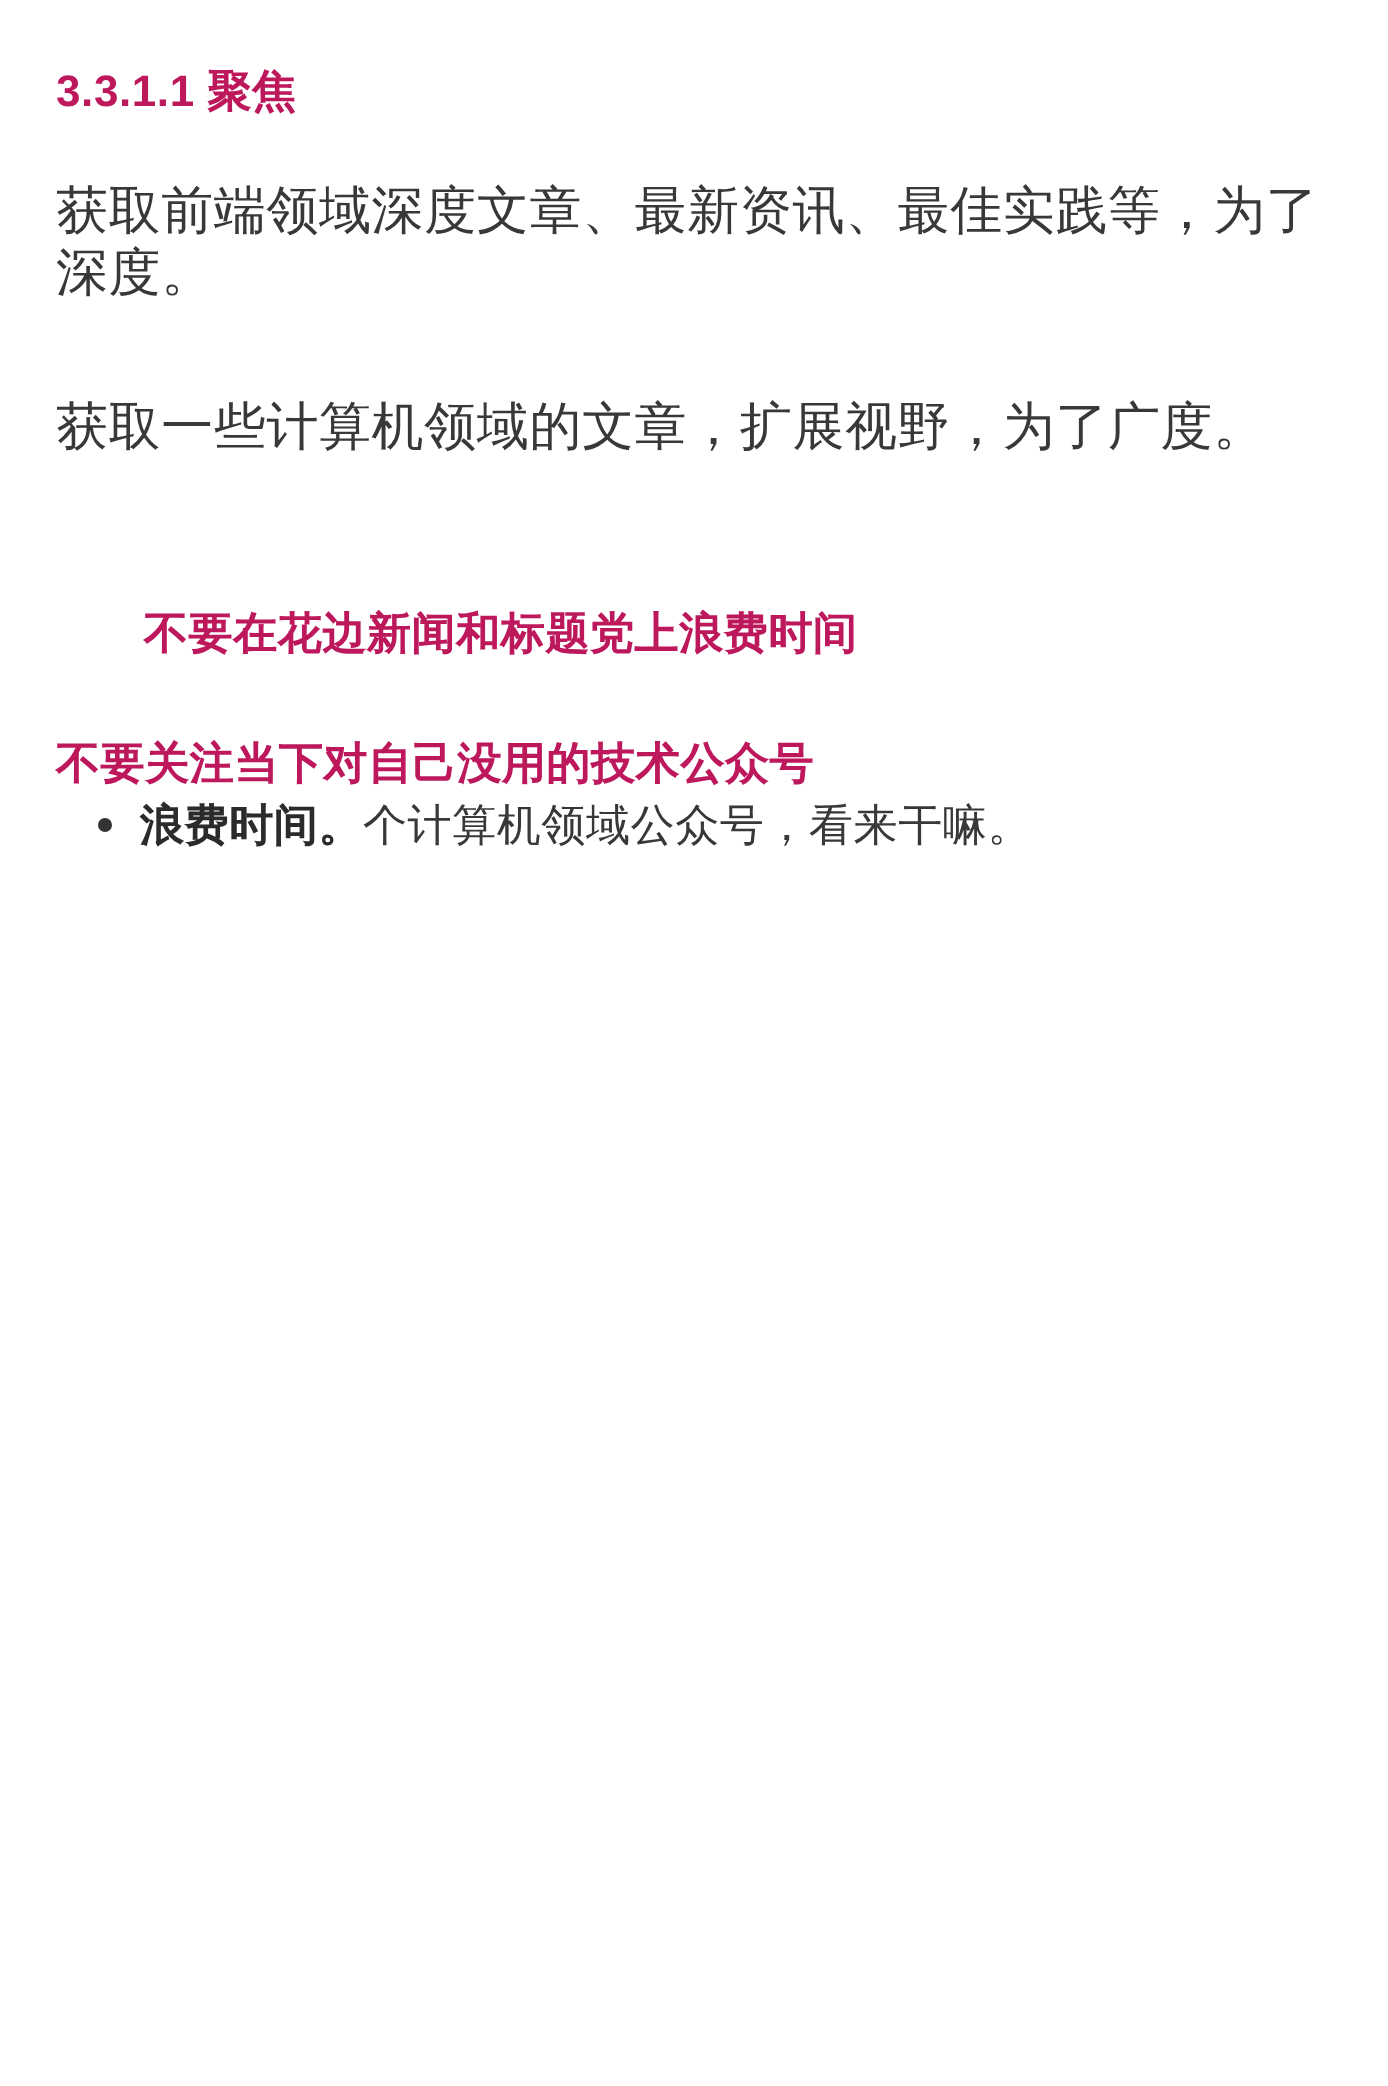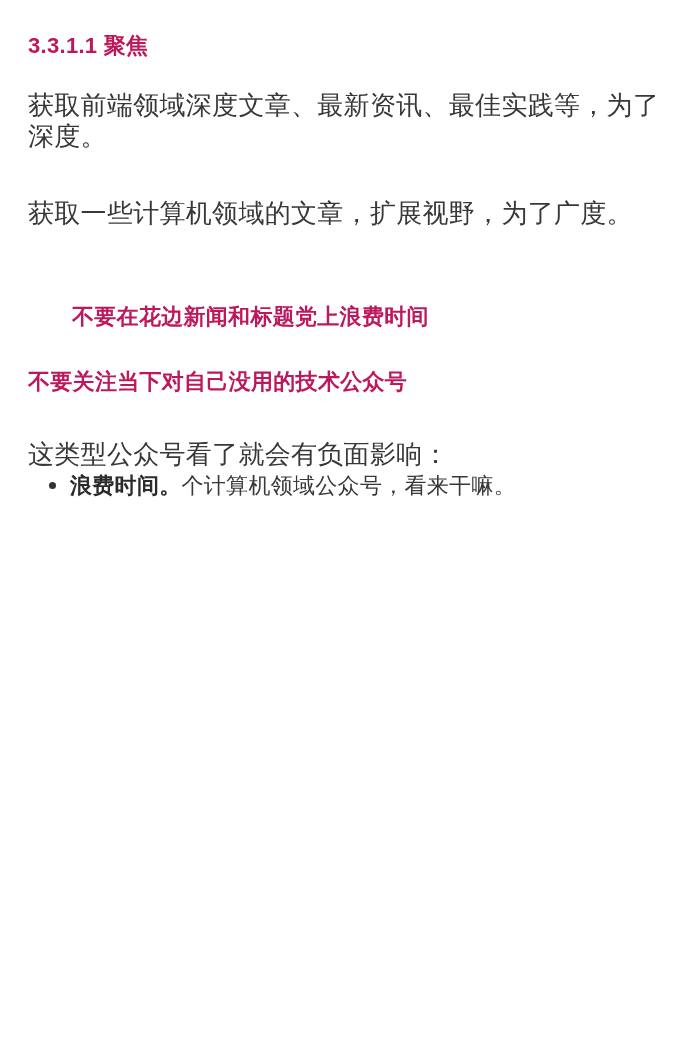--- a/index.html
+++ b/index.html
@@ -56,19 +56,18 @@
   <h3 class="hd">3.3.1.1 聚焦</h3>
 
   <p class="para mt-p1">获取前端领域深度文章、最新资讯、最佳实践等，为了深度。</p>
 
   <p class="para mt-p2">获取一些计算机领域的文章，扩展视野，为了广度。</p>
 
   <h4 class="hd mt-h4">不要在花边新闻和标题党上浪费时间</h4>
 
 
   <h4 class="hd mt-h5">不要关注当下对自己没用的技术公众号</h4>
-  <p class="para mt-p4">这类型公众号看了就会有负面影响：</p>
 
   <ul class="list mt-ul2">
     <li><strong>浪费时间。</strong><span>个计算机领域公众号，看来干嘛。</span></li>
   </ul>
 
 </div>
 
 </body></html>

